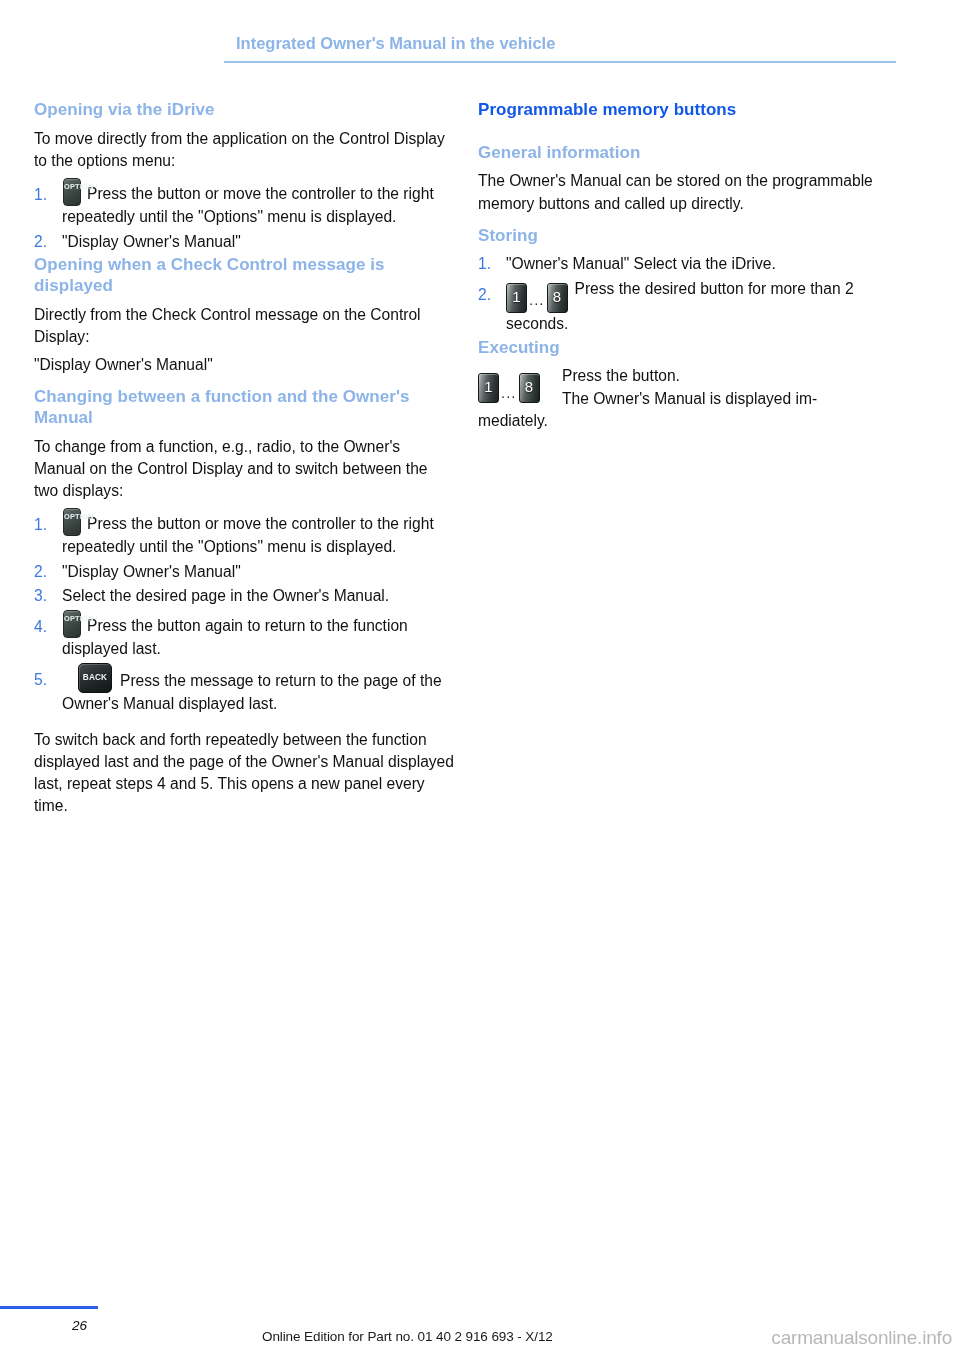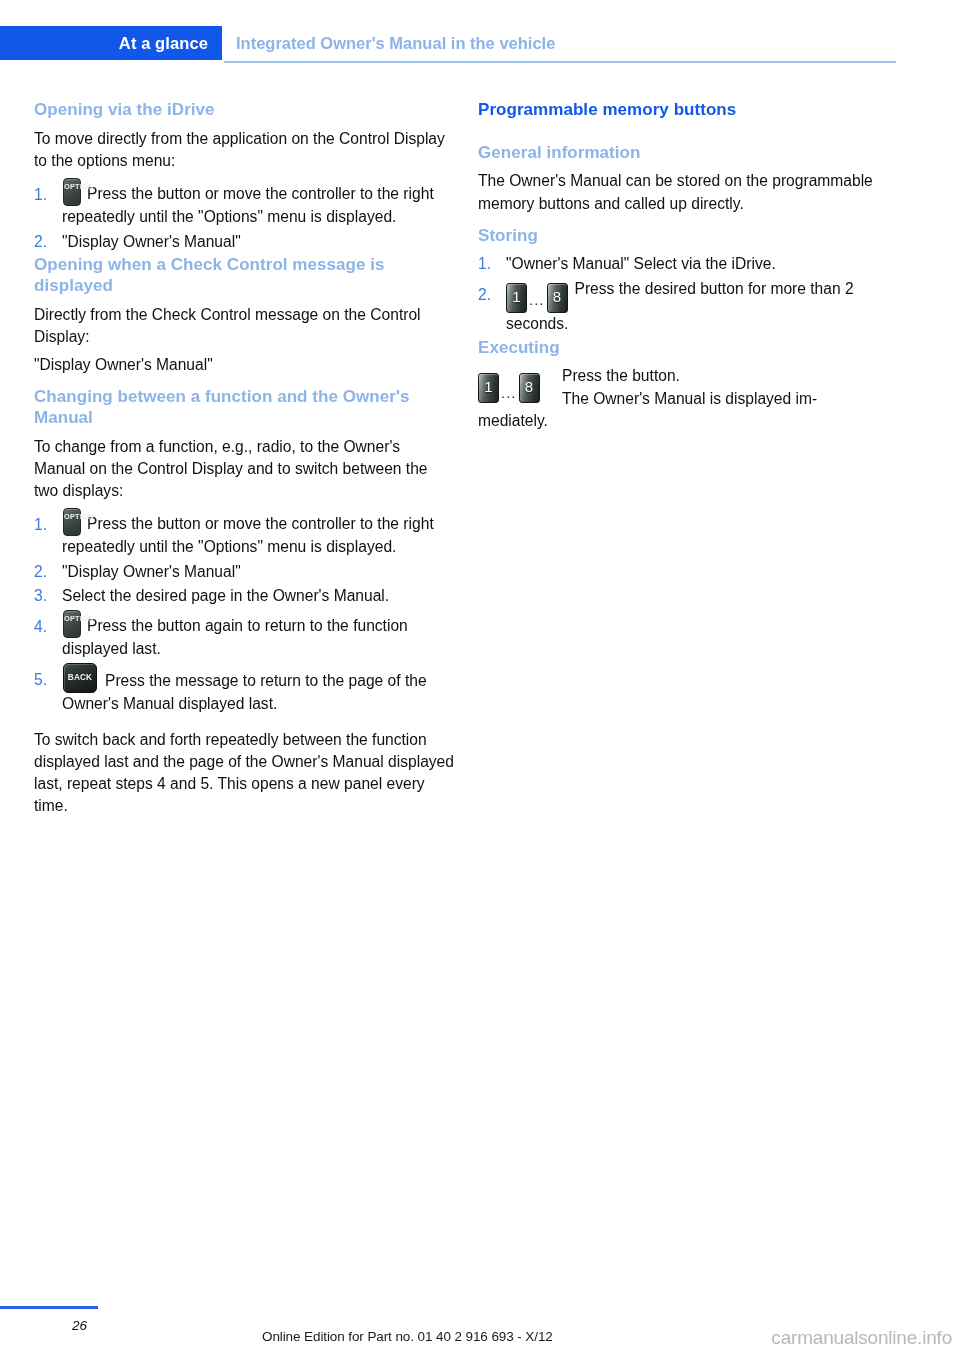--- a/index.html
+++ b/index.html
@@ -155,21 +155,21 @@
     font-family: "Liberation Sans", sans-serif;
   }
   .btn-back {
     width: 34px;
     height: 30px;
     border-radius: 5px;
     background: linear-gradient(155deg, #4a5352 0%, #2f3635 30%, #1c2221 70%, #121716 100%);
     border: 1px solid #0d1211;
     box-shadow: inset 1px 1px 0 rgba(255,255,255,0.18);
     margin-right: 8px;
-    margin-left: 1px;
+    margin-left: 16px;
   }
   .btn-back .glyph-label {
     position: absolute;
     left: 0;
     right: 0;
     top: 8px;
     text-align: center;
     font-size: 8.2px;
     font-weight: bold;
     color: #f0f4f4;
@@ -274,21 +274,20 @@
     color: #9c9c9c;
     opacity: 0.72;
     white-space: nowrap;
     letter-spacing: -0.2px;
   }
 </style>
 </head>
 <body>
 
 <div class="page-header">
-  <div class="header-tab">At a glance</div>
   <div class="header-subject">Integrated Owner's Manual in the vehicle</div>
 </div>
 <div class="header-rule"></div>
 
 <div class="col col-left">
 
   <h2 class="section-title">Opening via the iDrive</h2>
 
   <p class="body-text tight">To move directly from the application on the Control Display to the options menu:</p>
 

